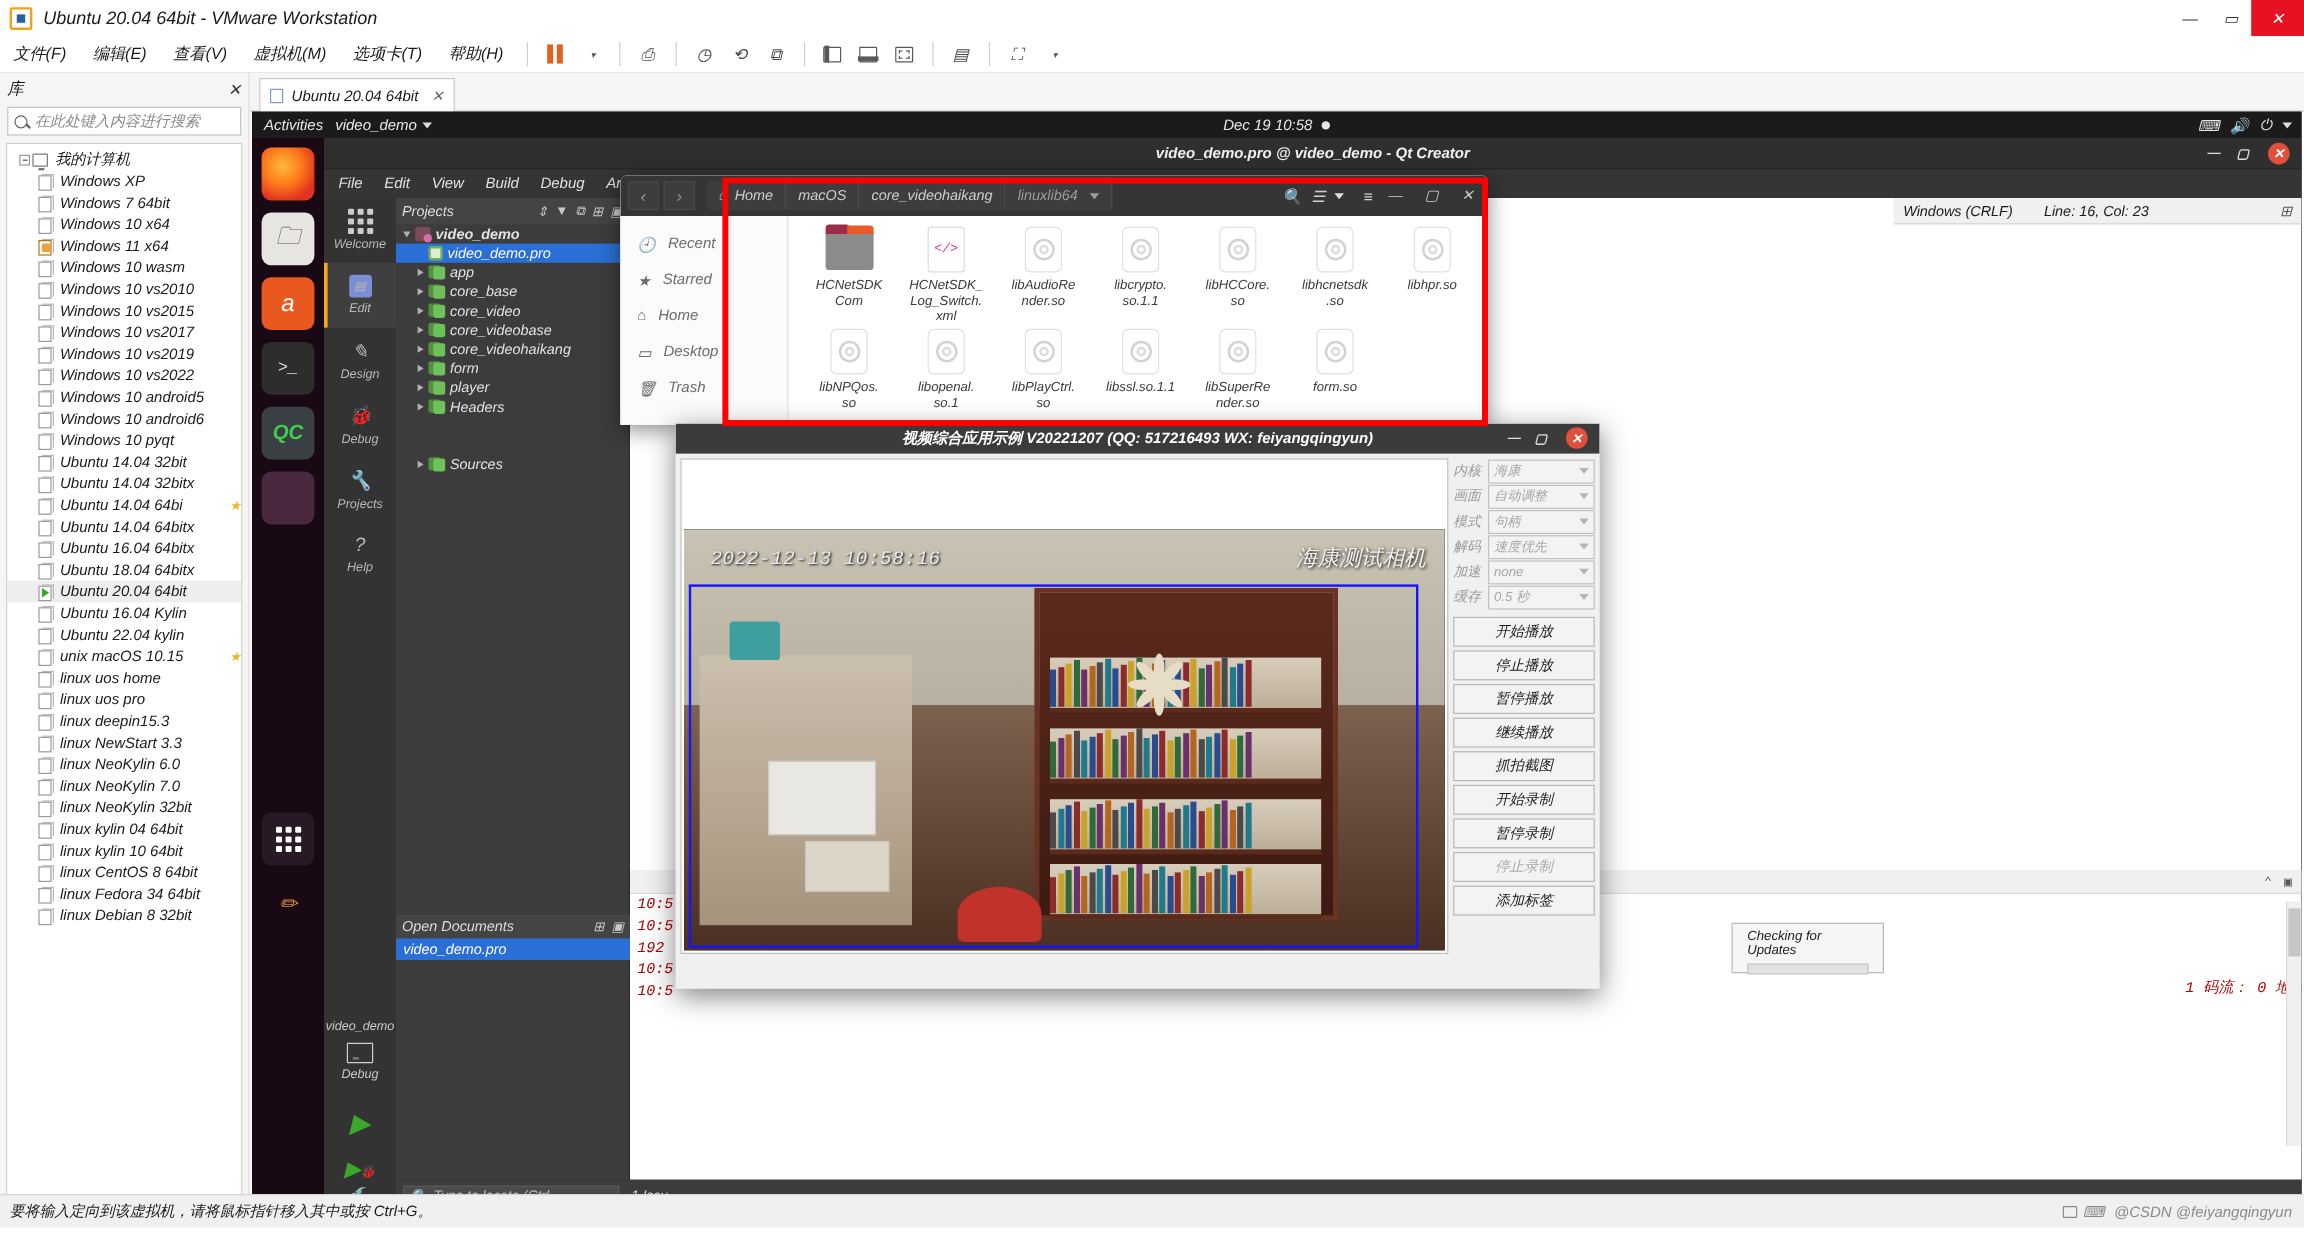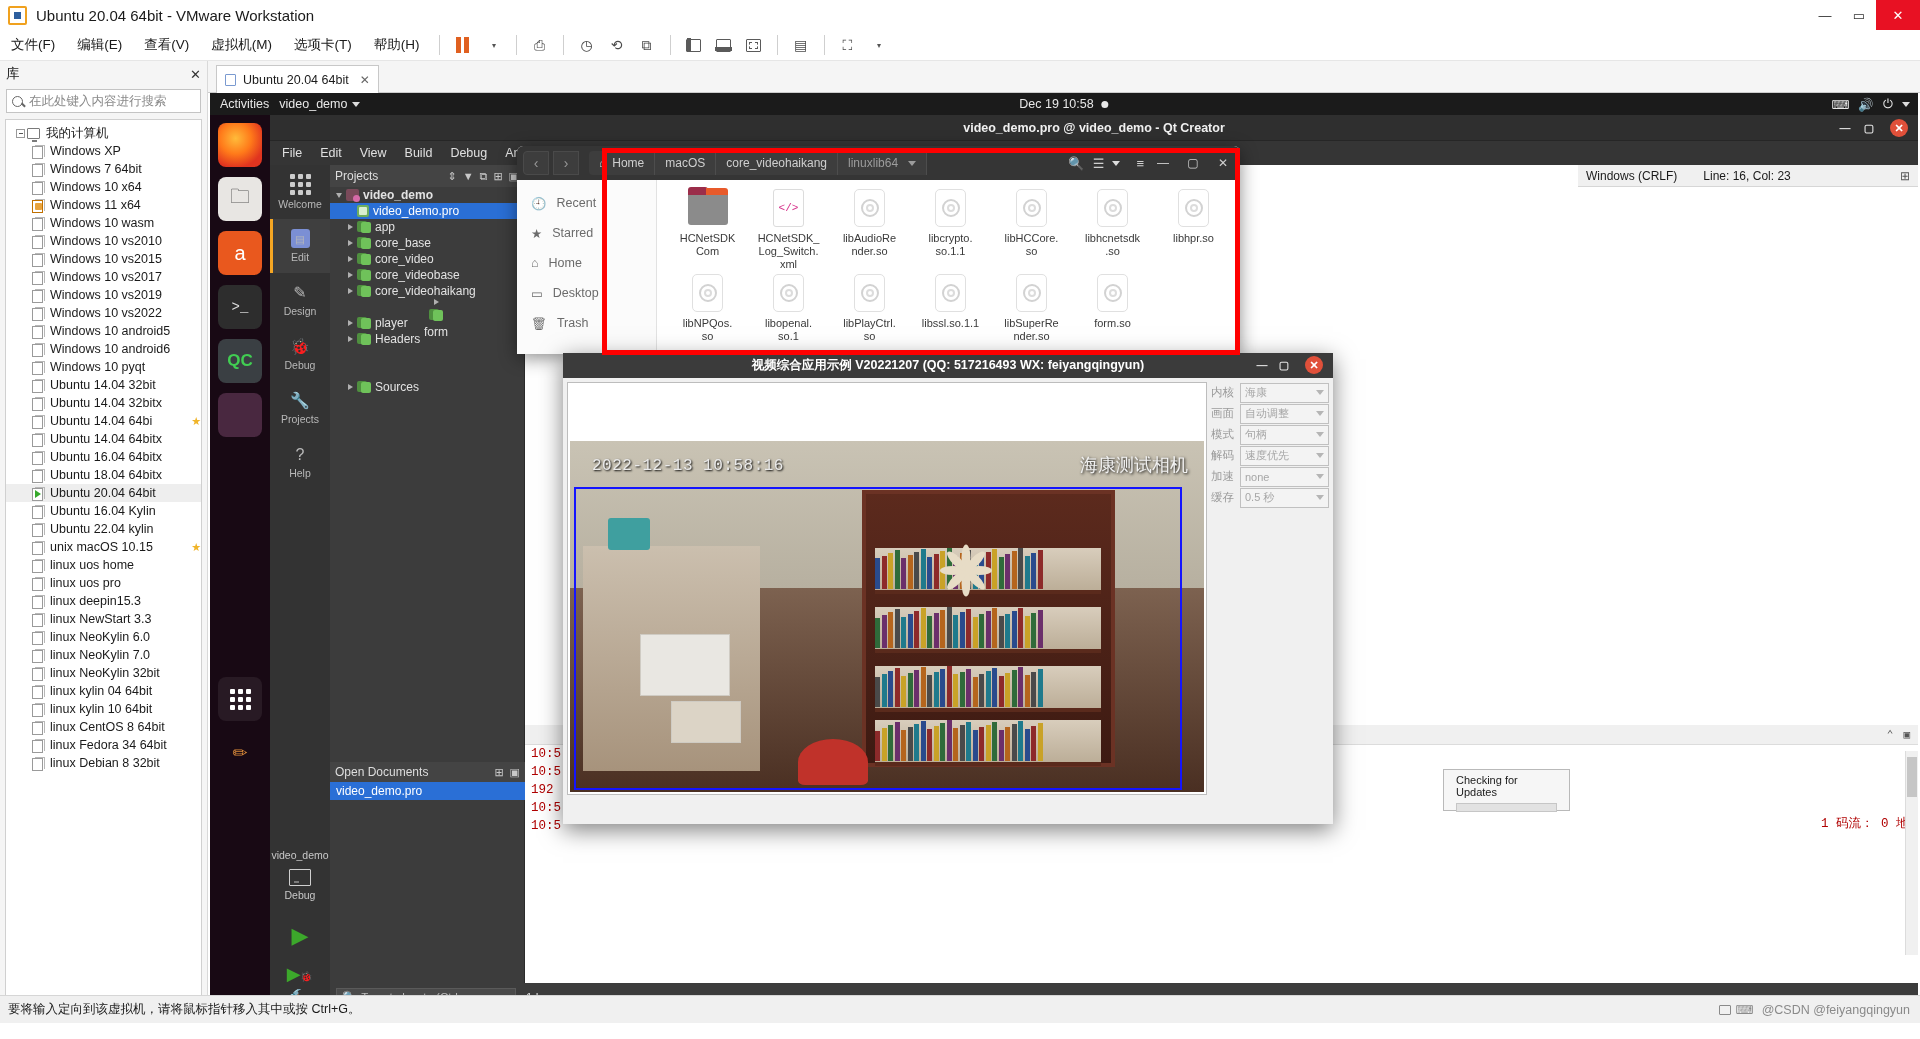--- a/index.html
+++ b/index.html
@@ -1,21 +1,21 @@
 <!DOCTYPE html>
 <html><head>
 <meta charset="utf-8">
 <style>
   * { box-sizing: border-box; margin: 0; padding: 0; }
   html, body {
     width: 1920px; height: 1039px;
     font-family: "Liberation Sans", sans-serif;
     overflow: hidden; background: #fff;
   }
-  #root { position: relative; width: 1536px; height: 1039px; }
+  #root { position: relative; width: 1536px; height: 1039px; font-style: italic; }
 
   
   .vm-titlebar {
     position: absolute; left: 0; top: 0; width: 1920px; height: 30px;
     background: #fff; display: flex; align-items: center;
   }
   .vm-logo {
     width: 19px; height: 19px; margin-left: 8px; margin-right: 9px;
     border: 2px solid #f0a11e; border-radius: 2px;
     display: flex; align-items: center; justify-content: center;
@@ -800,21 +800,21 @@
             <div class="ptree-row" style="padding-left: 18px;">
               <span class="arrow-r"></span>
               <span class="ic-subpro"></span>
               <span>core_videobase</span>
             </div>
             <div class="ptree-row" style="padding-left: 18px;">
               <span class="arrow-r"></span>
               <span class="ic-subpro"></span>
               <span>core_videohaikang</span>
             </div>
-            <div class="ptree-row" style="padding-left: 18px; flex-direction: column;">
+            <div class="ptree-row" style="padding-left: 18px;">
               <span class="arrow-r"></span>
               <span class="ic-subpro"></span>
               <span>form</span>
             </div>
             <div class="ptree-row" style="padding-left: 18px;">
               <span class="arrow-r"></span>
               <span class="ic-subpro"></span>
               <span>player</span>
             </div>
             <div class="ptree-row" style="padding-left: 18px;">
@@ -1109,20 +1109,31 @@
               </span>
             </div>
             <div class="vd-field">
               <span class="lb">缓存</span>
               <span class="vd-combo">
                 <span class="cv">0.5 秒</span>
                 <span class="ar"></span>
               </span>
             </div>
           </div>
+        <div id="vd-buttons">
+            <div class="vd-btn">开始播放</div>
+            <div class="vd-btn">停止播放</div>
+            <div class="vd-btn">暂停播放</div>
+            <div class="vd-btn">继续播放</div>
+            <div class="vd-btn">抓拍截图</div>
+            <div class="vd-btn">开始录制</div>
+            <div class="vd-btn">暂停录制</div>
+            <div class="vd-btn dis">停止录制</div>
+            <div class="vd-btn">添加标签</div>
+          </div>
       </div>
     </div>
   </div>
 
   <div class="tooltip-upd">
     <div>Checking for Updates</div>
     <div class="bar"></div>
   </div>
 
   <div class="vm-statusbar">

